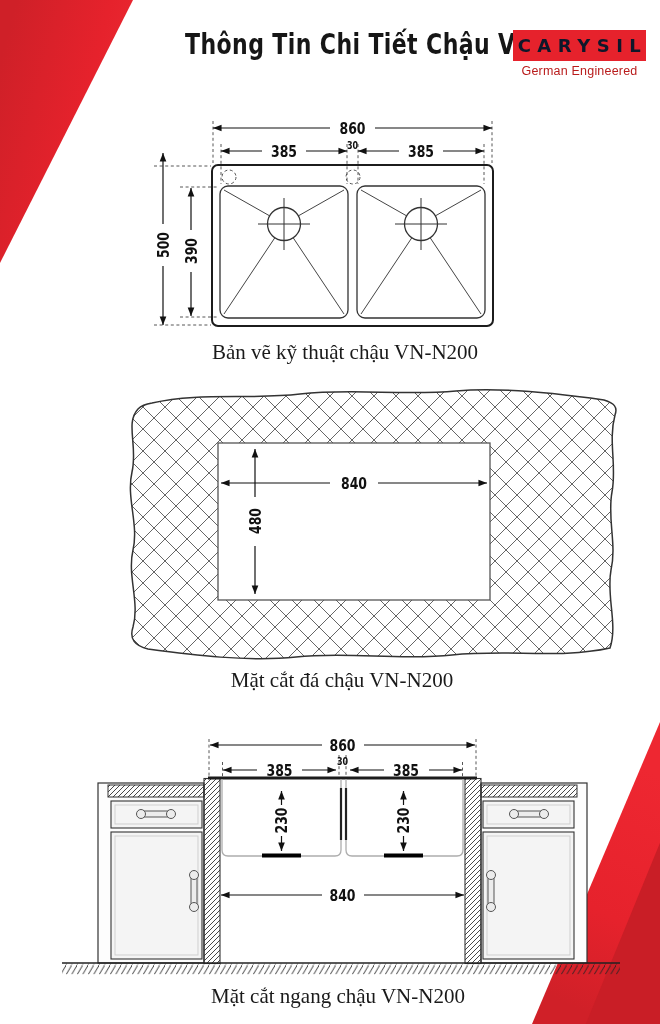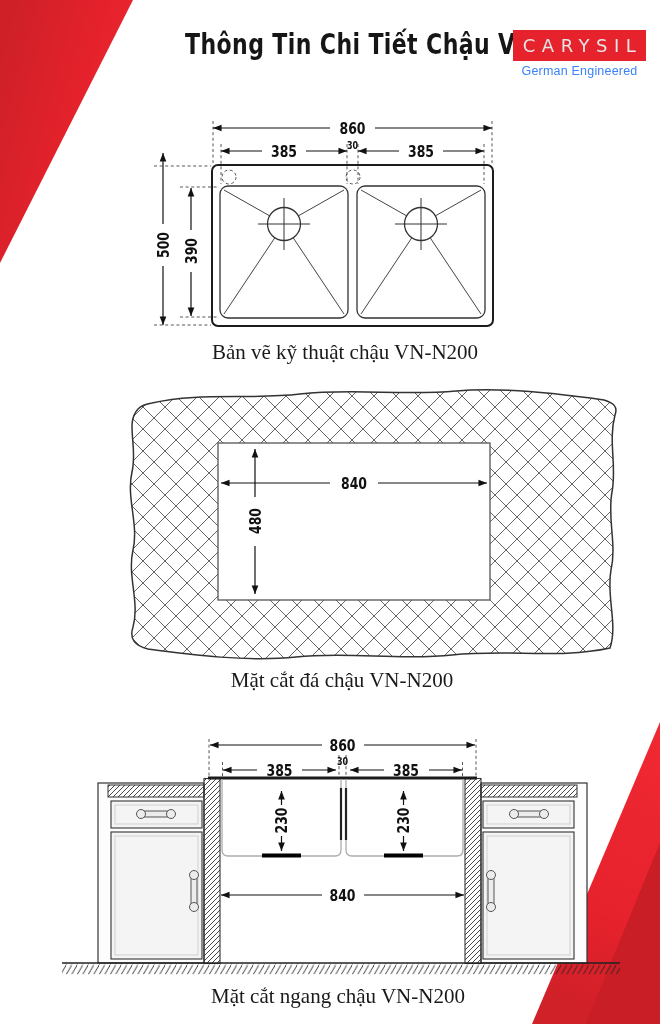--- a/index.html
+++ b/index.html
@@ -29,26 +29,26 @@
   .title-wrap .t {
     display:inline-block; transform:scaleX(0.76); transform-origin:center;
     font-weight:bold; font-size:29px; color:#161616; letter-spacing:0.5px;
     white-space:nowrap; font-family:"DejaVu Sans","Liberation Sans",sans-serif;
   }
   .logo-box {
     position:absolute; left:513px; top:30px; width:133px; height:31px;
     background:#e6222c; display:flex; align-items:center; justify-content:center;
   }
   .logo-box .l {
-    color:#e5e5e5; font-weight:normal; font-size:18px; letter-spacing:6.5px;
+    color:#0f172a; font-weight:bold; font-size:18px; letter-spacing:6.5px;
     padding-left:6px; font-family:"DejaVu Sans","Liberation Sans",sans-serif;
   }
   .tagline {
     position:absolute; left:513px; top:64px; width:133px; text-align:center;
-    color:#3b82f6; font-size:12.5px; letter-spacing:0.2px;
+    color:#b91c1c; font-size:12.5px; letter-spacing:0.2px;
     font-family:"Liberation Sans",sans-serif;
   }
   
   .caption {
     position:absolute; width:660px; text-align:center; color:#1a1a1a;
     font-family:"Liberation Serif", serif; font-size:21px;
   }
   #cap1 { top:340px; left:15px; }
   #cap2 { top:668px; left:12px; }
   #cap3 { top:984px; left:8px; }

